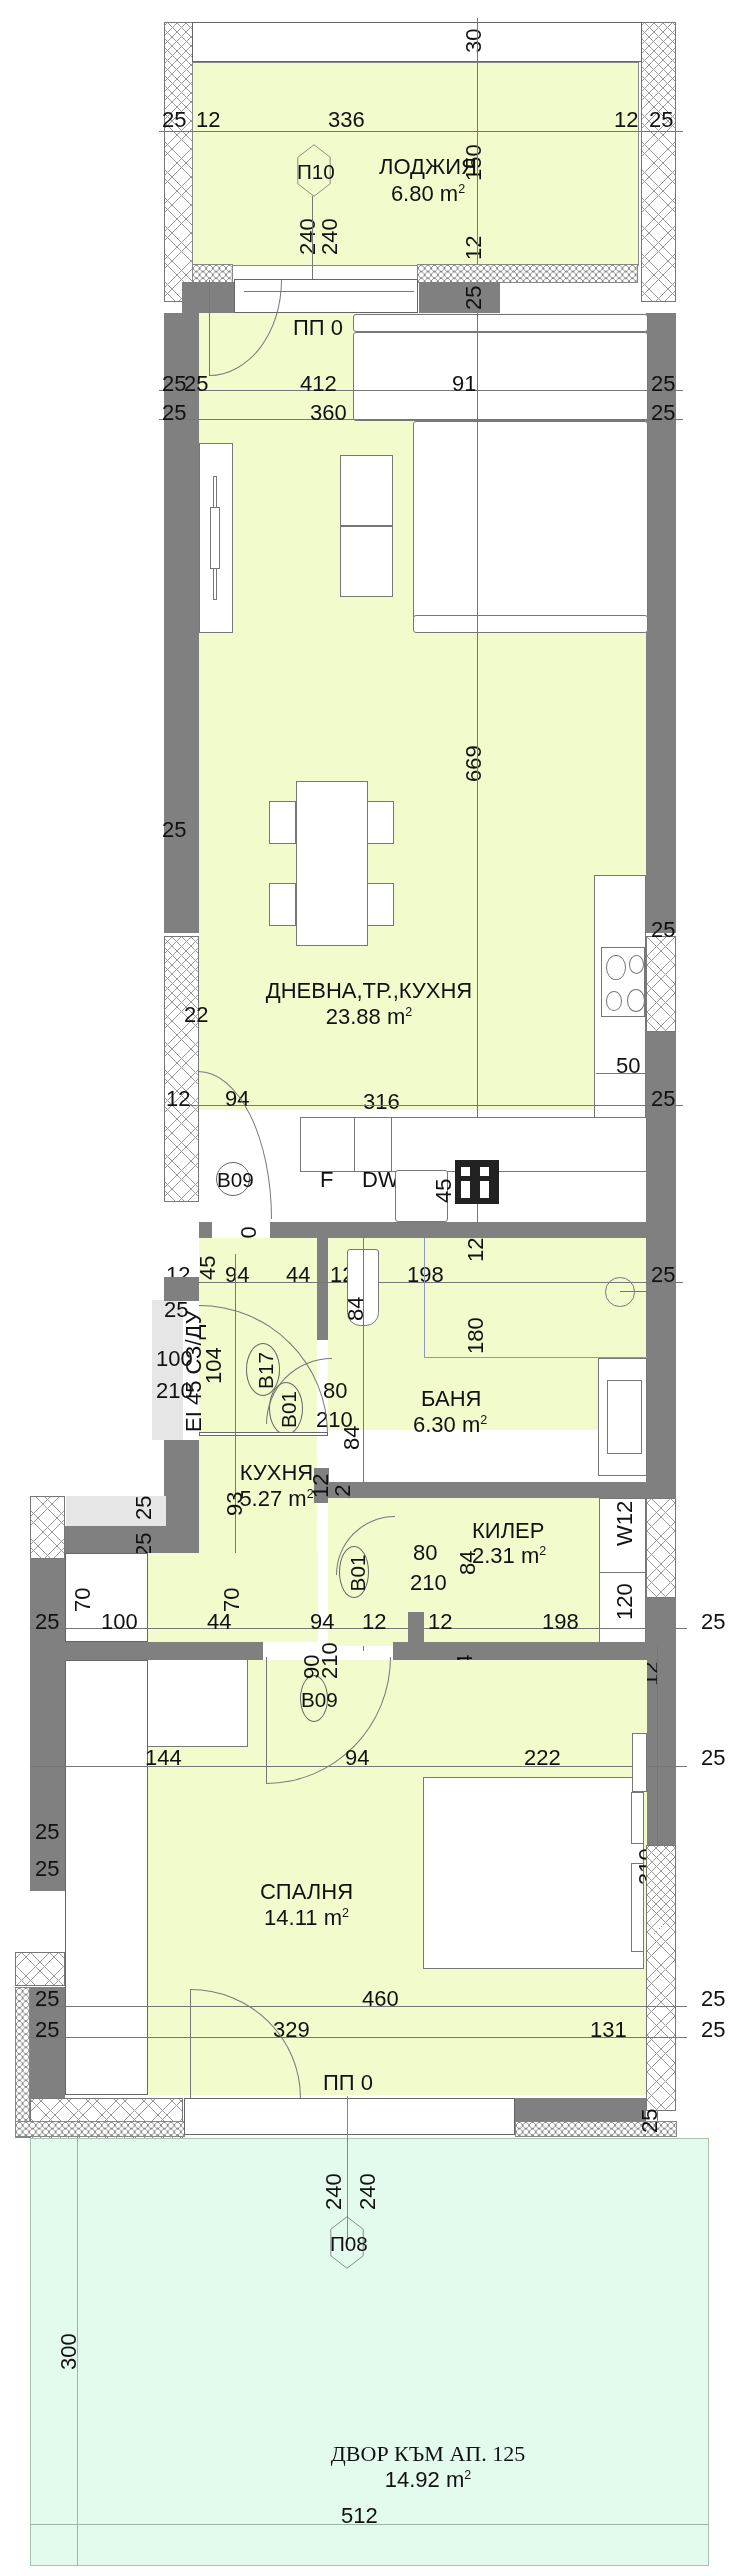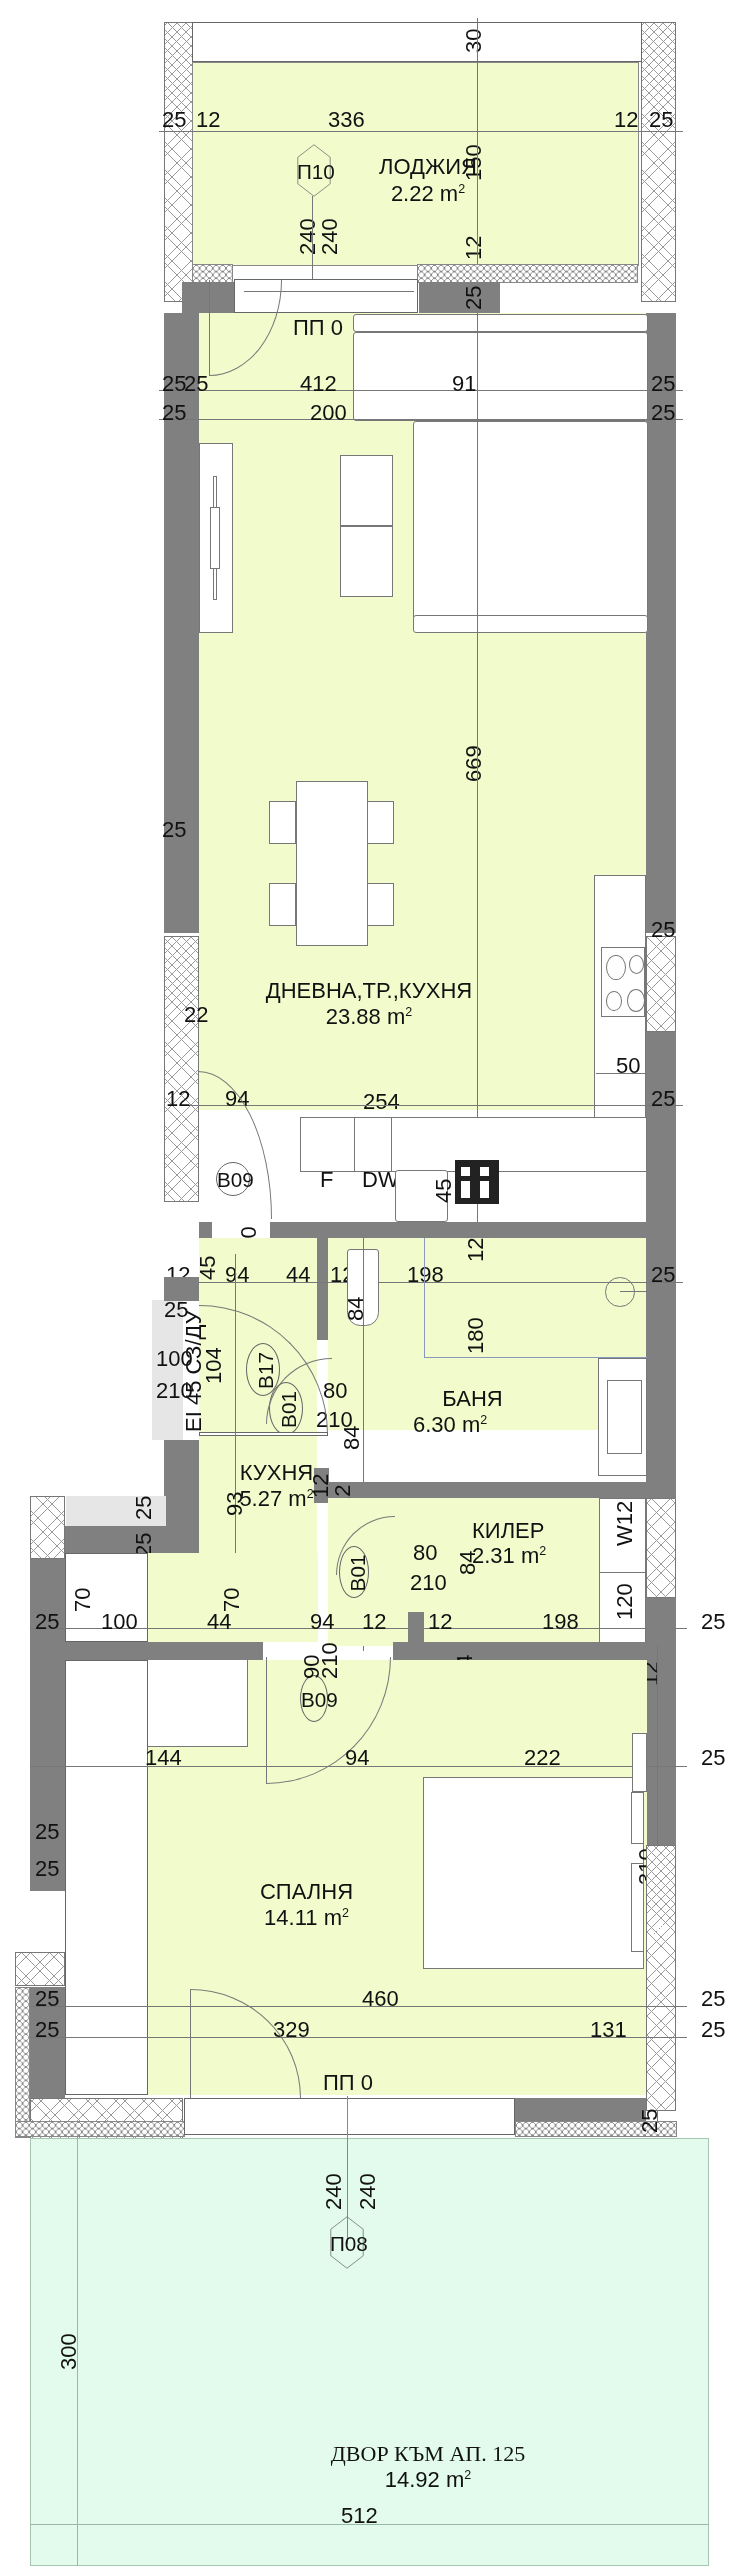--- a/index.html
+++ b/index.html
@@ -41,21 +41,21 @@
 <span class="abs dimv" style="left:465px;top:181px;left:463px;">150</span>
 <span class="abs dimv" style="left:465px;top:260px;left:463px;">12</span>
 <div class="abs vline" style="left:477px;top:18.4px;height:266px;"></div>
 <div class="abs hex" style="left:297px;top:144px;width:34px;height:53px;">
   <svg width="34" height="53" style="position:absolute;left:0;top:0;" viewBox="0 0 46 72">
       <polygon points="23,1 45,18 45,54 23,71 1,54 1,18" fill="none" stroke="#666" stroke-width="1"></polygon>
     </svg>
   <span style="position:relative;top:14.8px;font-size:20.7px;">П10</span>
 </div>
 <div class="abs label" style="left:347px;top:155px;width:162px;">ЛОДЖИЯ</div>
-<div class="abs area" style="left:347px;top:182px;width:162px;"><span>2.22</span> <span>m</span><sup>2</sup></div>
+<div class="abs area" style="left:347px;top:182px;width:162px;"><span>6.80</span> <span>m</span><sup>2</sup></div>
 <span class="abs dimv" style="left:297px;top:255px;">240</span>
 <span class="abs dimv" style="left:319px;top:255px;">240</span>
 <div class="abs vline" style="left:312px;top:196px;height:96px;"></div>
 
 <div class="abs insul" style="left:192px;top:264px;width:41px;height:19px;"></div>
 <div class="abs insul" style="left:417px;top:264px;width:221px;height:19px;"></div>
 <div class="abs wall" style="left:182px;top:282px;width:52px;height:31px;"></div>
 <div class="abs wall" style="left:419px;top:282px;width:81px;height:31px;"></div>
 <div class="abs white" style="left:234px;top:279px;width:184px;height:34px;border-width:0.7px;"></div>
 <div class="abs hline" style="left:244px;top:291px;width:170px;"></div>
@@ -77,21 +77,21 @@
 <div class="abs furn" style="left:413px;top:615px;width:235px;height:17.7px;border-radius:3px;"></div>
 
 <div class="abs hline" style="left:159px;top:390px;width:524px;"></div>
 <div class="abs hline" style="left:159px;top:419px;width:524px;"></div>
 <span class="abs dim" style="left:162px;top:373px;">25</span>
 <span class="abs dim" style="left:184px;top:373px;">25</span>
 <span class="abs dim" style="left:300px;top:373px;">412</span>
 <span class="abs dim" style="left:452px;top:373px;">91</span>
 <span class="abs dim" style="left:651px;top:373px;">25</span>
 <span class="abs dim" style="left:162px;top:402px;">25</span>
-<span class="abs dim" style="left:310px;top:402px;">200</span>
+<span class="abs dim" style="left:310px;top:402px;">360</span>
 <span class="abs dim" style="left:651px;top:402px;">25</span>
 
 <div class="abs furn" style="left:199px;top:443px;width:34px;height:190px;"></div>
 <div class="abs furn" style="left:213px;top:476px;width:4.4px;height:124px;border-width:0.7px;"></div>
 <div class="abs furn" style="left:210px;top:507px;width:10.3px;height:62px;border-width:0.7px;"></div>
 
 <div class="abs furn" style="left:340px;top:455px;width:53px;height:71px;border-width:0.7px;"></div>
 <div class="abs furn" style="left:340px;top:526px;width:53px;height:71px;border-width:0.7px;"></div>
 
 <div class="abs furn" style="left:296px;top:781px;width:72px;height:165px;border-width:0.7px;"></div>
@@ -112,21 +112,21 @@
   <div style="position:absolute;left:4.4px;top:43px;width:13.3px;height:17.7px;border:0.7px solid #777;border-radius:50%;"></div>
   <div style="position:absolute;left:25px;top:41px;width:16px;height:20.7px;border:0.7px solid #777;border-radius:50%;"></div>
 </div>
 <div class="abs label" style="left:229px;top:979px;width:280px;">ДНЕВНА,ТР.,КУХНЯ</div>
 <div class="abs area" style="left:229px;top:1005px;width:280px;"><span>23.88</span> <span>m</span><sup>2</sup></div>
 <span class="abs dim" style="left:184px;top:1004px;">22</span>
 <span class="abs dim" style="left:616px;top:1055px;">50</span>
 <div class="abs hline" style="left:596px;top:1073px;width:50px;"></div>
 
 <div class="abs furn" style="left:300px;top:1117px;width:347px;height:55px;border-width:0.7px;"></div>
-<span class="abs dim" style="left:363px;top:1091px;">254</span>
+<span class="abs dim" style="left:363px;top:1091px;">316</span>
 <div class="abs hline" style="left:181px;top:1105px;width:502px;"></div>
 <span class="abs dim" style="left:166px;top:1088px;">12</span>
 <span class="abs dim" style="left:225px;top:1088px;">94</span>
 <span class="abs dim" style="left:651px;top:1088px;">25</span>
 <div class="abs vline" style="left:354px;top:1117px;height:55px;"></div>
 <div class="abs vline" style="left:391px;top:1117px;height:55px;"></div>
 <span class="abs dim" style="left:320px;top:1169px;">F</span>
 <span class="abs dim" style="left:362px;top:1169px;">DW</span>
 <div class="abs furn" style="left:395px;top:1170px;width:53px;height:52px;border-radius:3px;border-width:0.7px;"></div>
 <span class="abs dimv" style="left:433px;top:1203px;">45</span>
@@ -162,21 +162,21 @@
 <div class="abs vline" style="left:363px;top:1238px;height:413px;"></div>
 
 <div class="abs" style="left:424px;top:1238px;width:223px;height:120px;border:1.5px solid #8a98c0;border-top:none;border-right:none;"></div>
 <span class="abs dimv" style="left:465px;top:1262px;">12</span>
 <span class="abs dimv" style="left:465px;top:1354px;">180</span>
 <div class="abs" style="left:605px;top:1277px;width:29.5px;height:29.5px;border:0.7px solid #777;border-radius:50%;"></div>
 <div class="abs hline" style="left:620px;top:1291px;width:26.6px;"></div>
 
 <div class="abs furn" style="left:598px;top:1358px;width:49px;height:118px;border-width:0.7px;"></div>
 <div class="abs furn" style="left:607px;top:1380px;width:35px;height:74px;border-width:0.7px;"></div>
-<div class="abs label" style="left:421px;top:1387px;width:103px;text-align:center;">БАНЯ</div>
+<div class="abs label" style="left:421px;top:1387px;width:103px;text-align:left;">БАНЯ</div>
 <div class="abs area" style="left:413px;top:1413px;width:103px;text-align:left;"><span>6.30</span> <span>m</span><sup>2</sup></div>
 
 <div class="abs tag" style="left:269px;top:1382px;width:34px;height:53px;line-height:53px;"><span style="display:inline-block;transform:rotate(-90deg);">B01</span></div>
 <span class="abs dim" style="left:323px;top:1380px;">80</span>
 <span class="abs dim" style="left:316px;top:1409px;">210</span>
 <span class="abs dimv" style="left:341px;top:1450px;">84</span>
 <span class="abs dimv" style="left:341px;top:1509px;">12</span>
 <div class="abs arc" style="left:266px;top:1358px;width:66px;height:66px;border-radius:100% 0 0 0;border-right:none;border-bottom:none;"></div>
 
 <div class="abs" style="left:152px;top:1300px;width:31px;height:140px;background:#e6e6e6;"></div>

